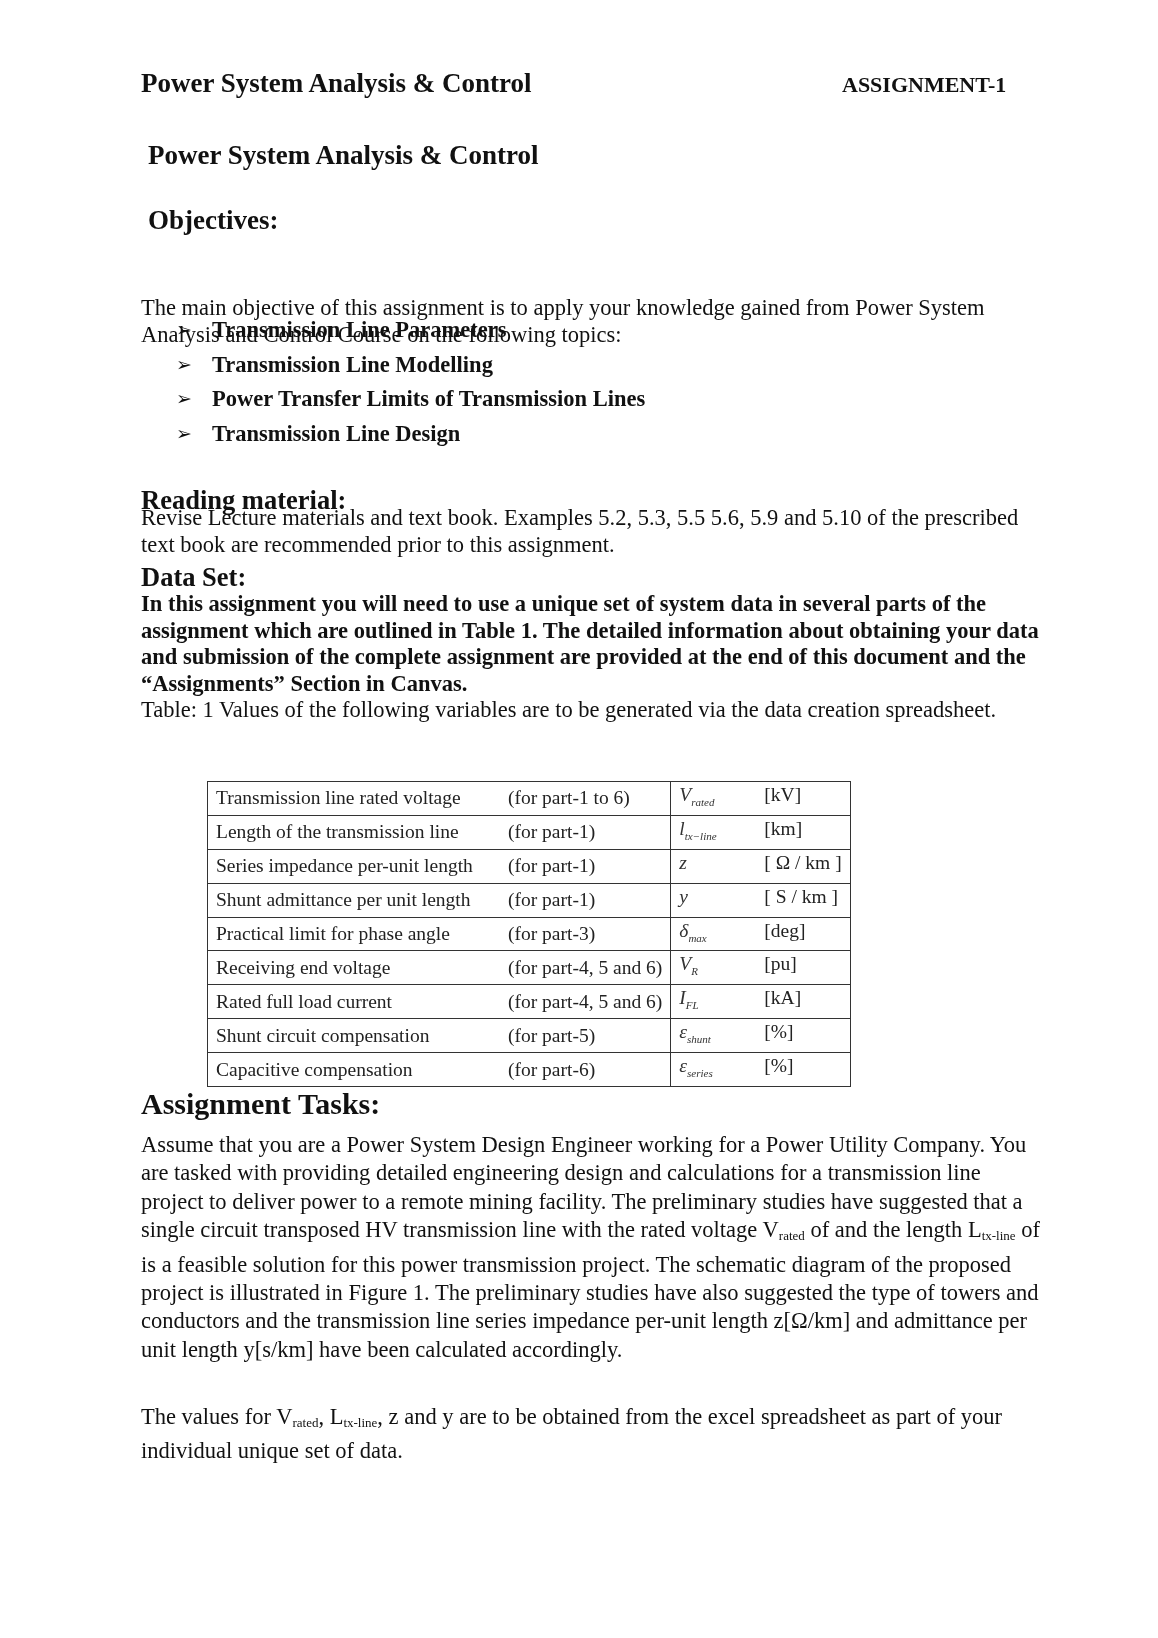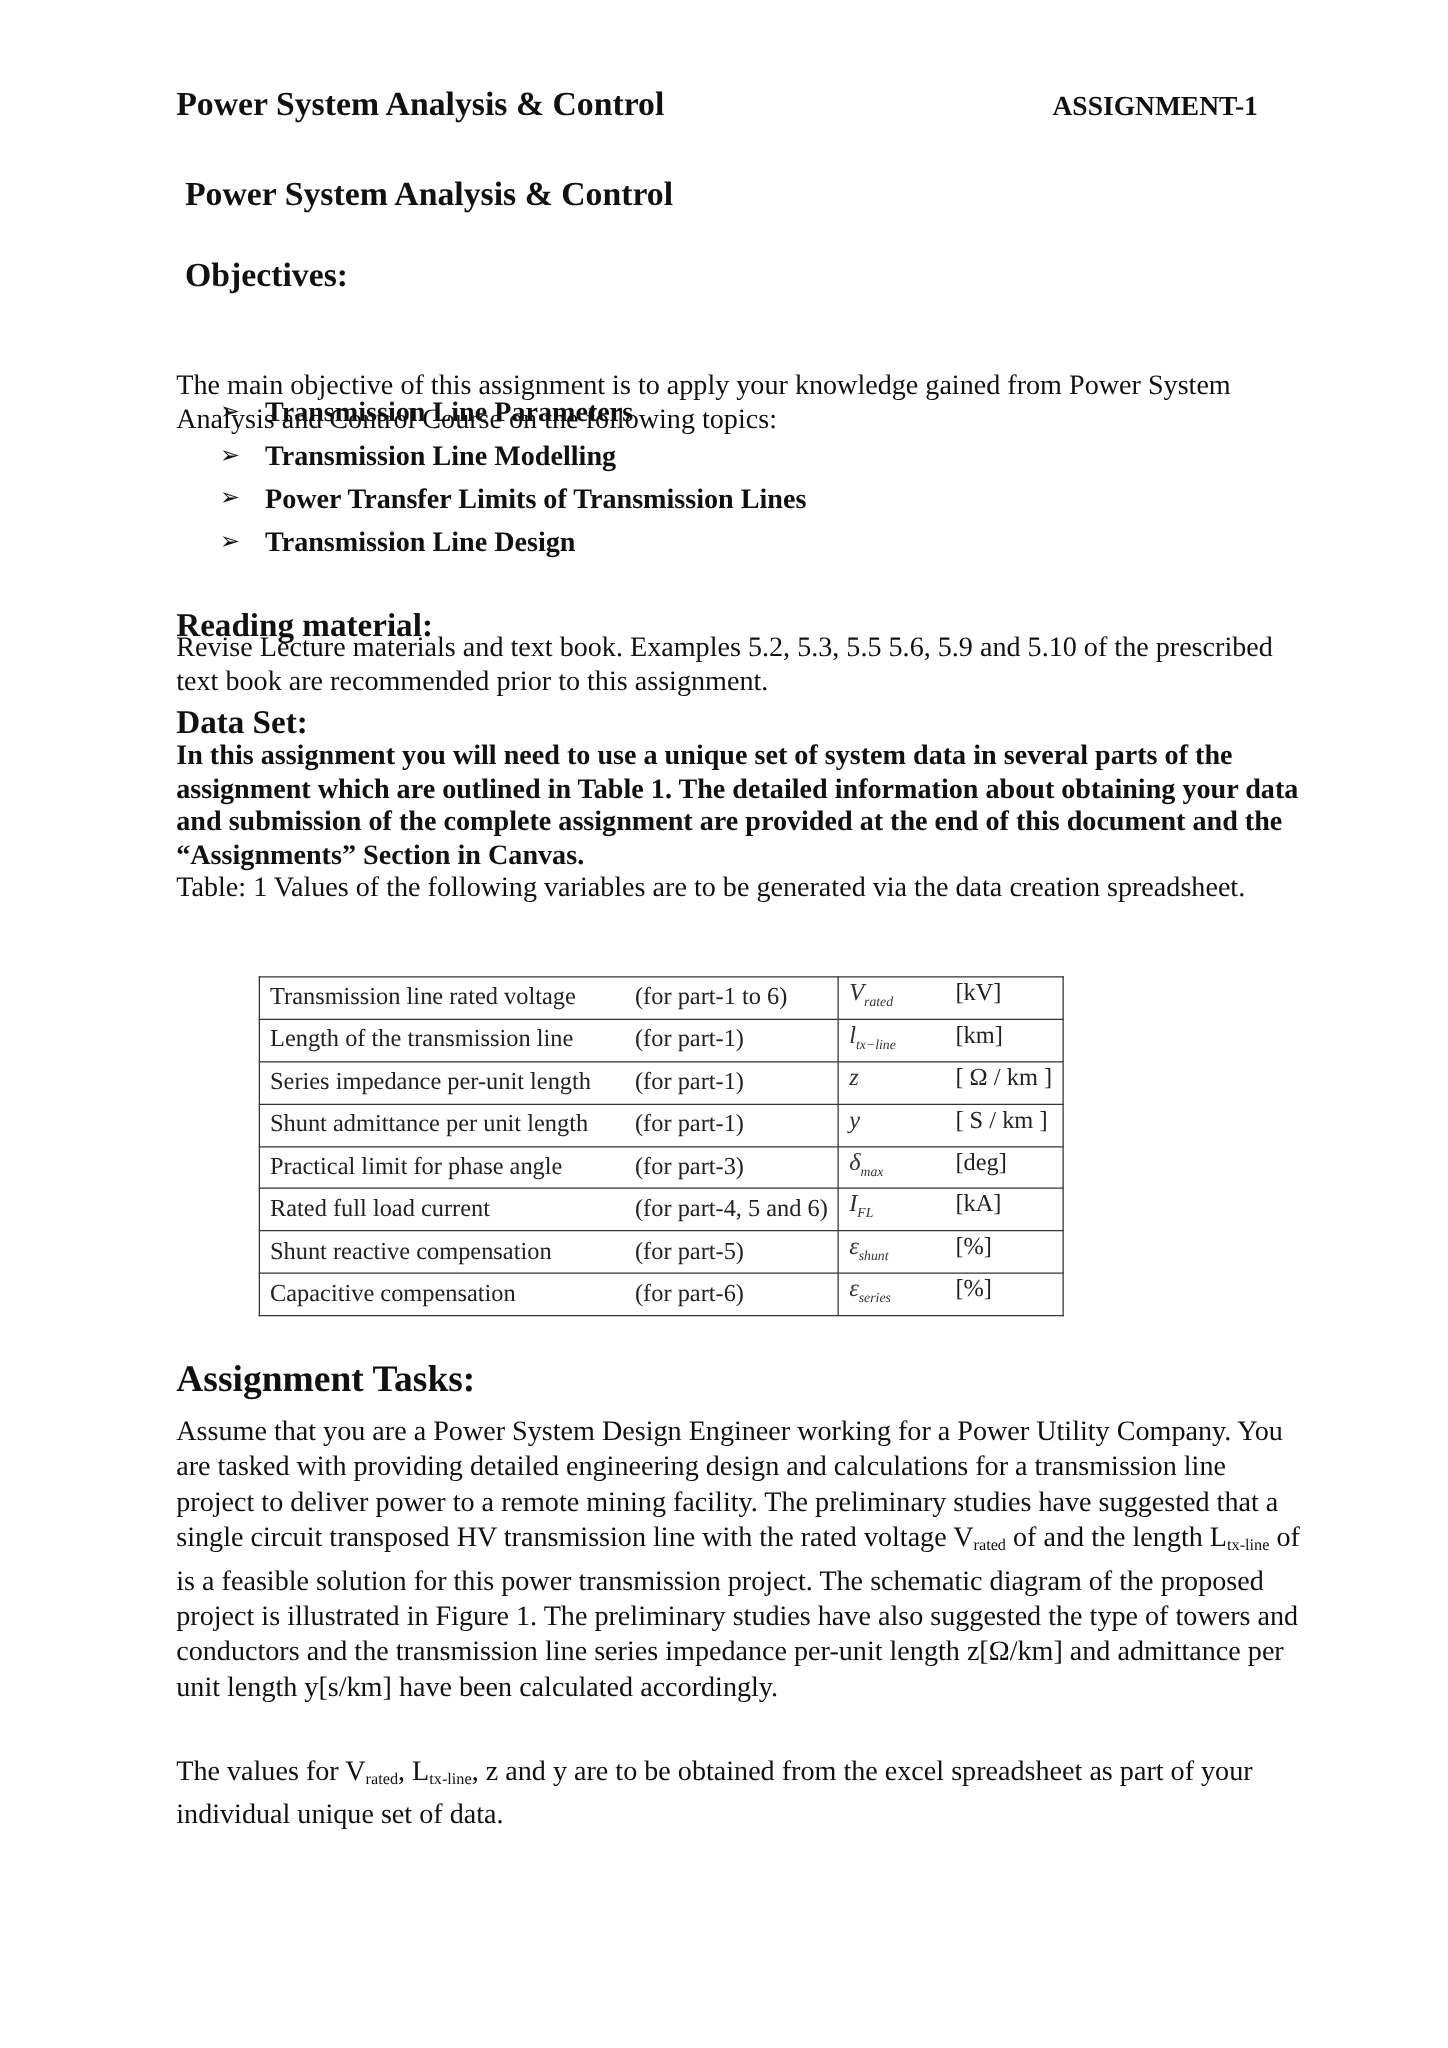--- a/index.html
+++ b/index.html
@@ -93,25 +93,29 @@
     </tr>
     <tr>
       <td class="desc" style="height:26px"><span class="desc-name">Shunt admittance per unit length</span><span class="desc-part">(for part-1)</span></td>
       <td class="sym"><span class="sym-var"><span>y</span><sub></sub></span><span class="sym-unit">[ S / km ]</span></td>
     </tr>
     <tr>
       <td class="desc"><span class="desc-name">Practical limit for phase angle</span><span class="desc-part">(for part-3)</span></td>
       <td class="sym"><span class="sym-var"><span>δ</span><sub>max</sub></span><span class="sym-unit">[deg]</span></td>
     </tr>
     <tr>
+      <td class="desc"><span class="desc-name">Receiving end voltage</span><span class="desc-part">(for part-4, 5 and 6)</span></td>
+      <td class="sym"><span class="sym-var"><span>V</span><sub>R</sub></span><span class="sym-unit">[pu]</span></td>
+    </tr>
+    <tr>
       <td class="desc"><span class="desc-name">Rated full load current</span><span class="desc-part">(for part-4, 5 and 6)</span></td>
       <td class="sym"><span class="sym-var"><span>I</span><sub>FL</sub></span><span class="sym-unit">[kA]</span></td>
     </tr>
     <tr>
-      <td class="desc"><span class="desc-name">Shunt reactive compensation</span><span class="desc-part">(for part-5)</span></td>
+      <td class="desc"><span class="desc-name">Shunt circuit compensation</span><span class="desc-part">(for part-5)</span></td>
       <td class="sym"><span class="sym-var"><span>ε</span><sub>shunt</sub></span><span class="sym-unit">[%]</span></td>
     </tr>
     <tr>
       <td class="desc"><span class="desc-name">Capacitive compensation</span><span class="desc-part">(for part-6)</span></td>
       <td class="sym"><span class="sym-var"><span>ε</span><sub>series</sub></span><span class="sym-unit">[%]</span></td>
     </tr>
   </tbody>
 </table>
 
 <div class="abs h-tasks">Assignment Tasks:</div>

